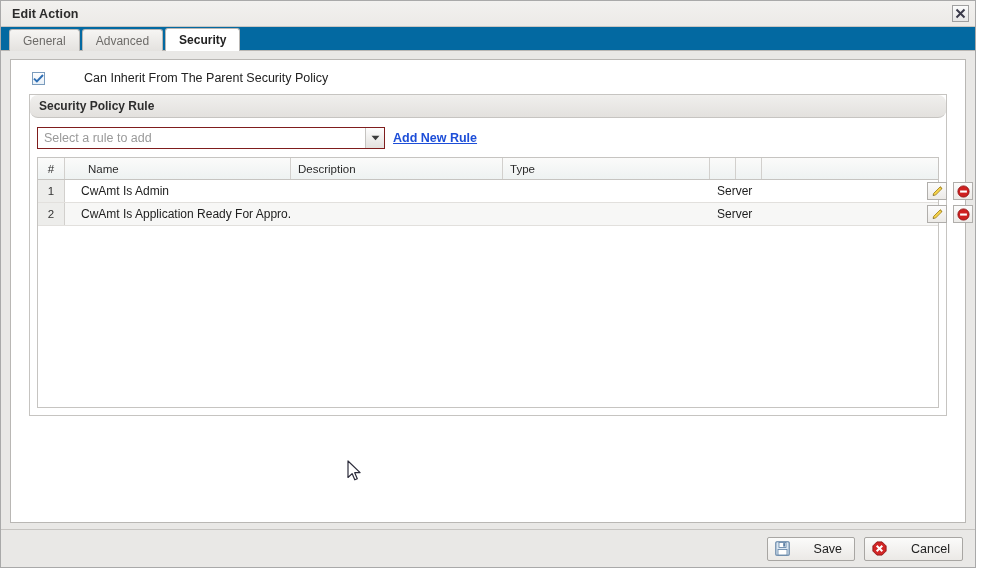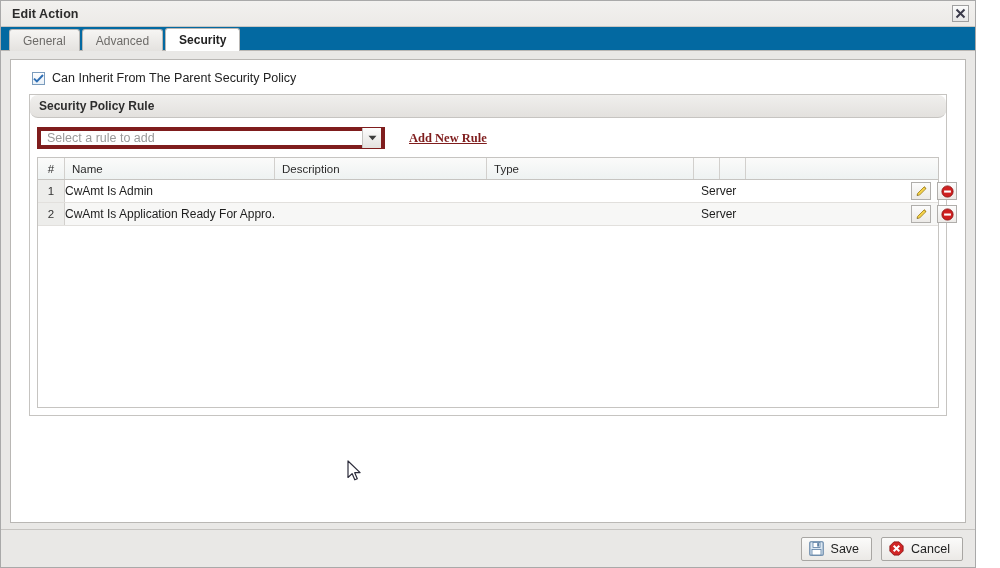--- a/index.html
+++ b/index.html
@@ -100,20 +100,21 @@
     border: 1px solid #b9b7b4;
     height: 464px;
     padding: 8px 8px 0 8px;
   }
 
   
   .check-row {
     display: flex;
     align-items: center;
     padding: 3px 0 9px 13px;
+    gap: 32px;
   }
   .cbox {
     width: 13px; height: 13px;
     border: 1px solid #7b9cbd;
     background: linear-gradient(to bottom,#ffffff,#e9f0f7);
     margin-right: 7px;
     display: flex; align-items: center; justify-content: center;
     cursor: pointer;
     flex: none;
   }
@@ -143,48 +144,47 @@
   .group-body { padding: 8px 7px 7px 7px; }
 
   
   .toolbar {
     display: flex;
     align-items: center;
     padding: 1px 0 8px 0;
   }
   .select-wrap {
     width: 348px; height: 22px;
-    border: 4px solid #7f1d1d;
+    border: 1px solid #7f1d1d;
     background: #ffffff;
     display: flex; align-items: center;
     position: relative;
     cursor: pointer;
   }
   .select-text {
     flex: 1;
     padding-left: 6px;
     font-size: 12.5px;
     color: #9a9a9a;
     white-space: nowrap;
     overflow: hidden;
   }
   .select-arrow {
     width: 19px; height: 20px;
     border-left: 1px solid #c5c3c0;
     background: linear-gradient(to bottom,#fdfdfd,#e3e1de);
     display: flex; align-items: center; justify-content: center;
   }
   .add-link {
-    margin-left: 24px;
+    margin-left: 8px;
     font-size: 12.5px;
-    color: #7f1d1d;
+    color: #1d4ed8;
     text-decoration: underline;
     font-weight: bold;
     cursor: pointer;
-    font-family: Liberation Serif, serif;
   }
 
   
   .grid {
     border: 1px solid #c6c4c1;
     background: #ffffff;
     height: 251px;
     display: flex;
     flex-direction: column;
   }
@@ -223,21 +223,21 @@
   }
   .grid-row .cell.c-num {
     justify-content: center;
     padding-left: 0;
     background: #ededeb;
     border-right: 1px solid #d2d0cd;
     font-size: 11.5px;
     color: #333;
   }
   .c-num  { width: 27px; flex: none; }
-  .c-name { width: 210px; flex: none; }
+  .c-name { width: 210px; flex: none; margin-left: 16px; }
   .c-desc { width: 212px; flex: none; }
   .c-prod { width: 214px; flex: none; }
   .c-type { width: 207px; flex: none; }
   .c-act  { width: 26px; flex: none; }
 
   .act-cell {
     display: flex; align-items: center; justify-content: center;
     padding: 0 !important;
   }
   .icon-btn {
@@ -261,21 +261,21 @@
     gap: 9px;
     flex: none;
   }
   .btn {
     height: 24px;
     min-width: 70px;
     border: 1px solid #a8a6a3;
     border-radius: 2px;
     background: linear-gradient(to bottom,#fbfbfa 0%,#ebe9e6 100%);
     display: flex; align-items: center;
-    gap: 7px;
+    gap: 24px;
     padding: 0 12px 0 7px;
     font-size: 12.5px;
     color: #222222;
     cursor: pointer;
   }
   .btn svg { display: block; flex: none; }
 
   
   .cursor {
     position: absolute;

